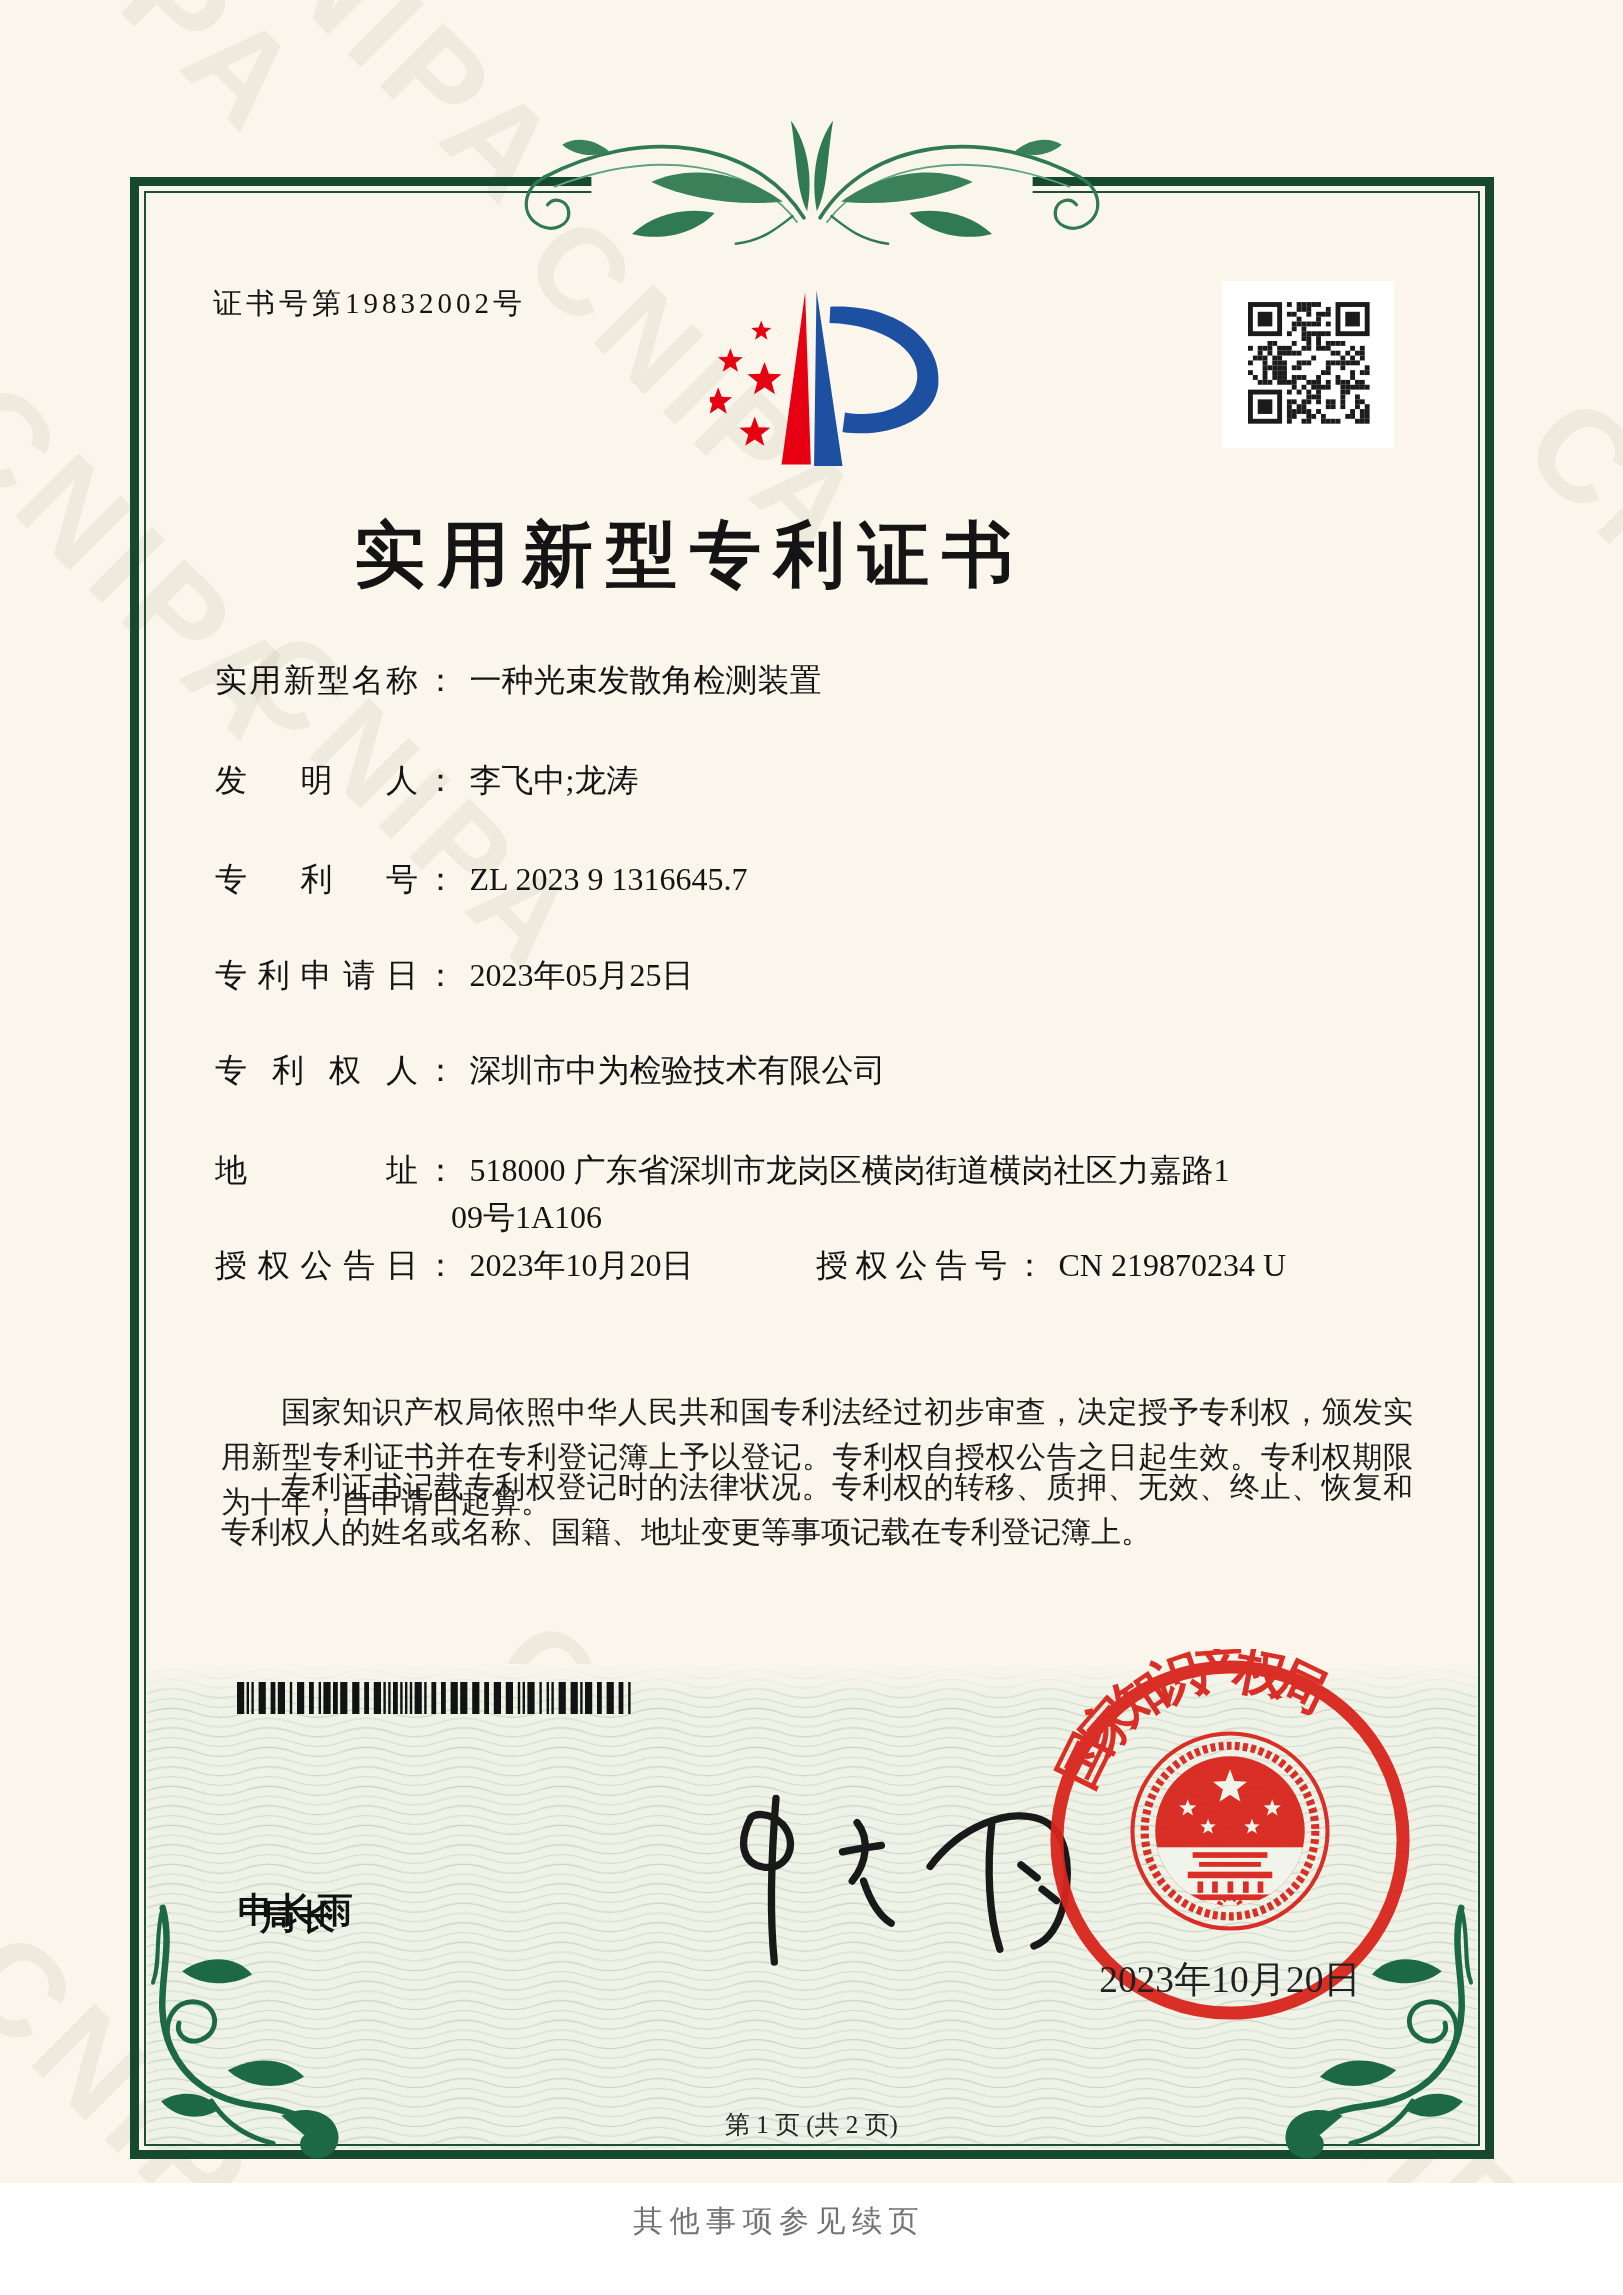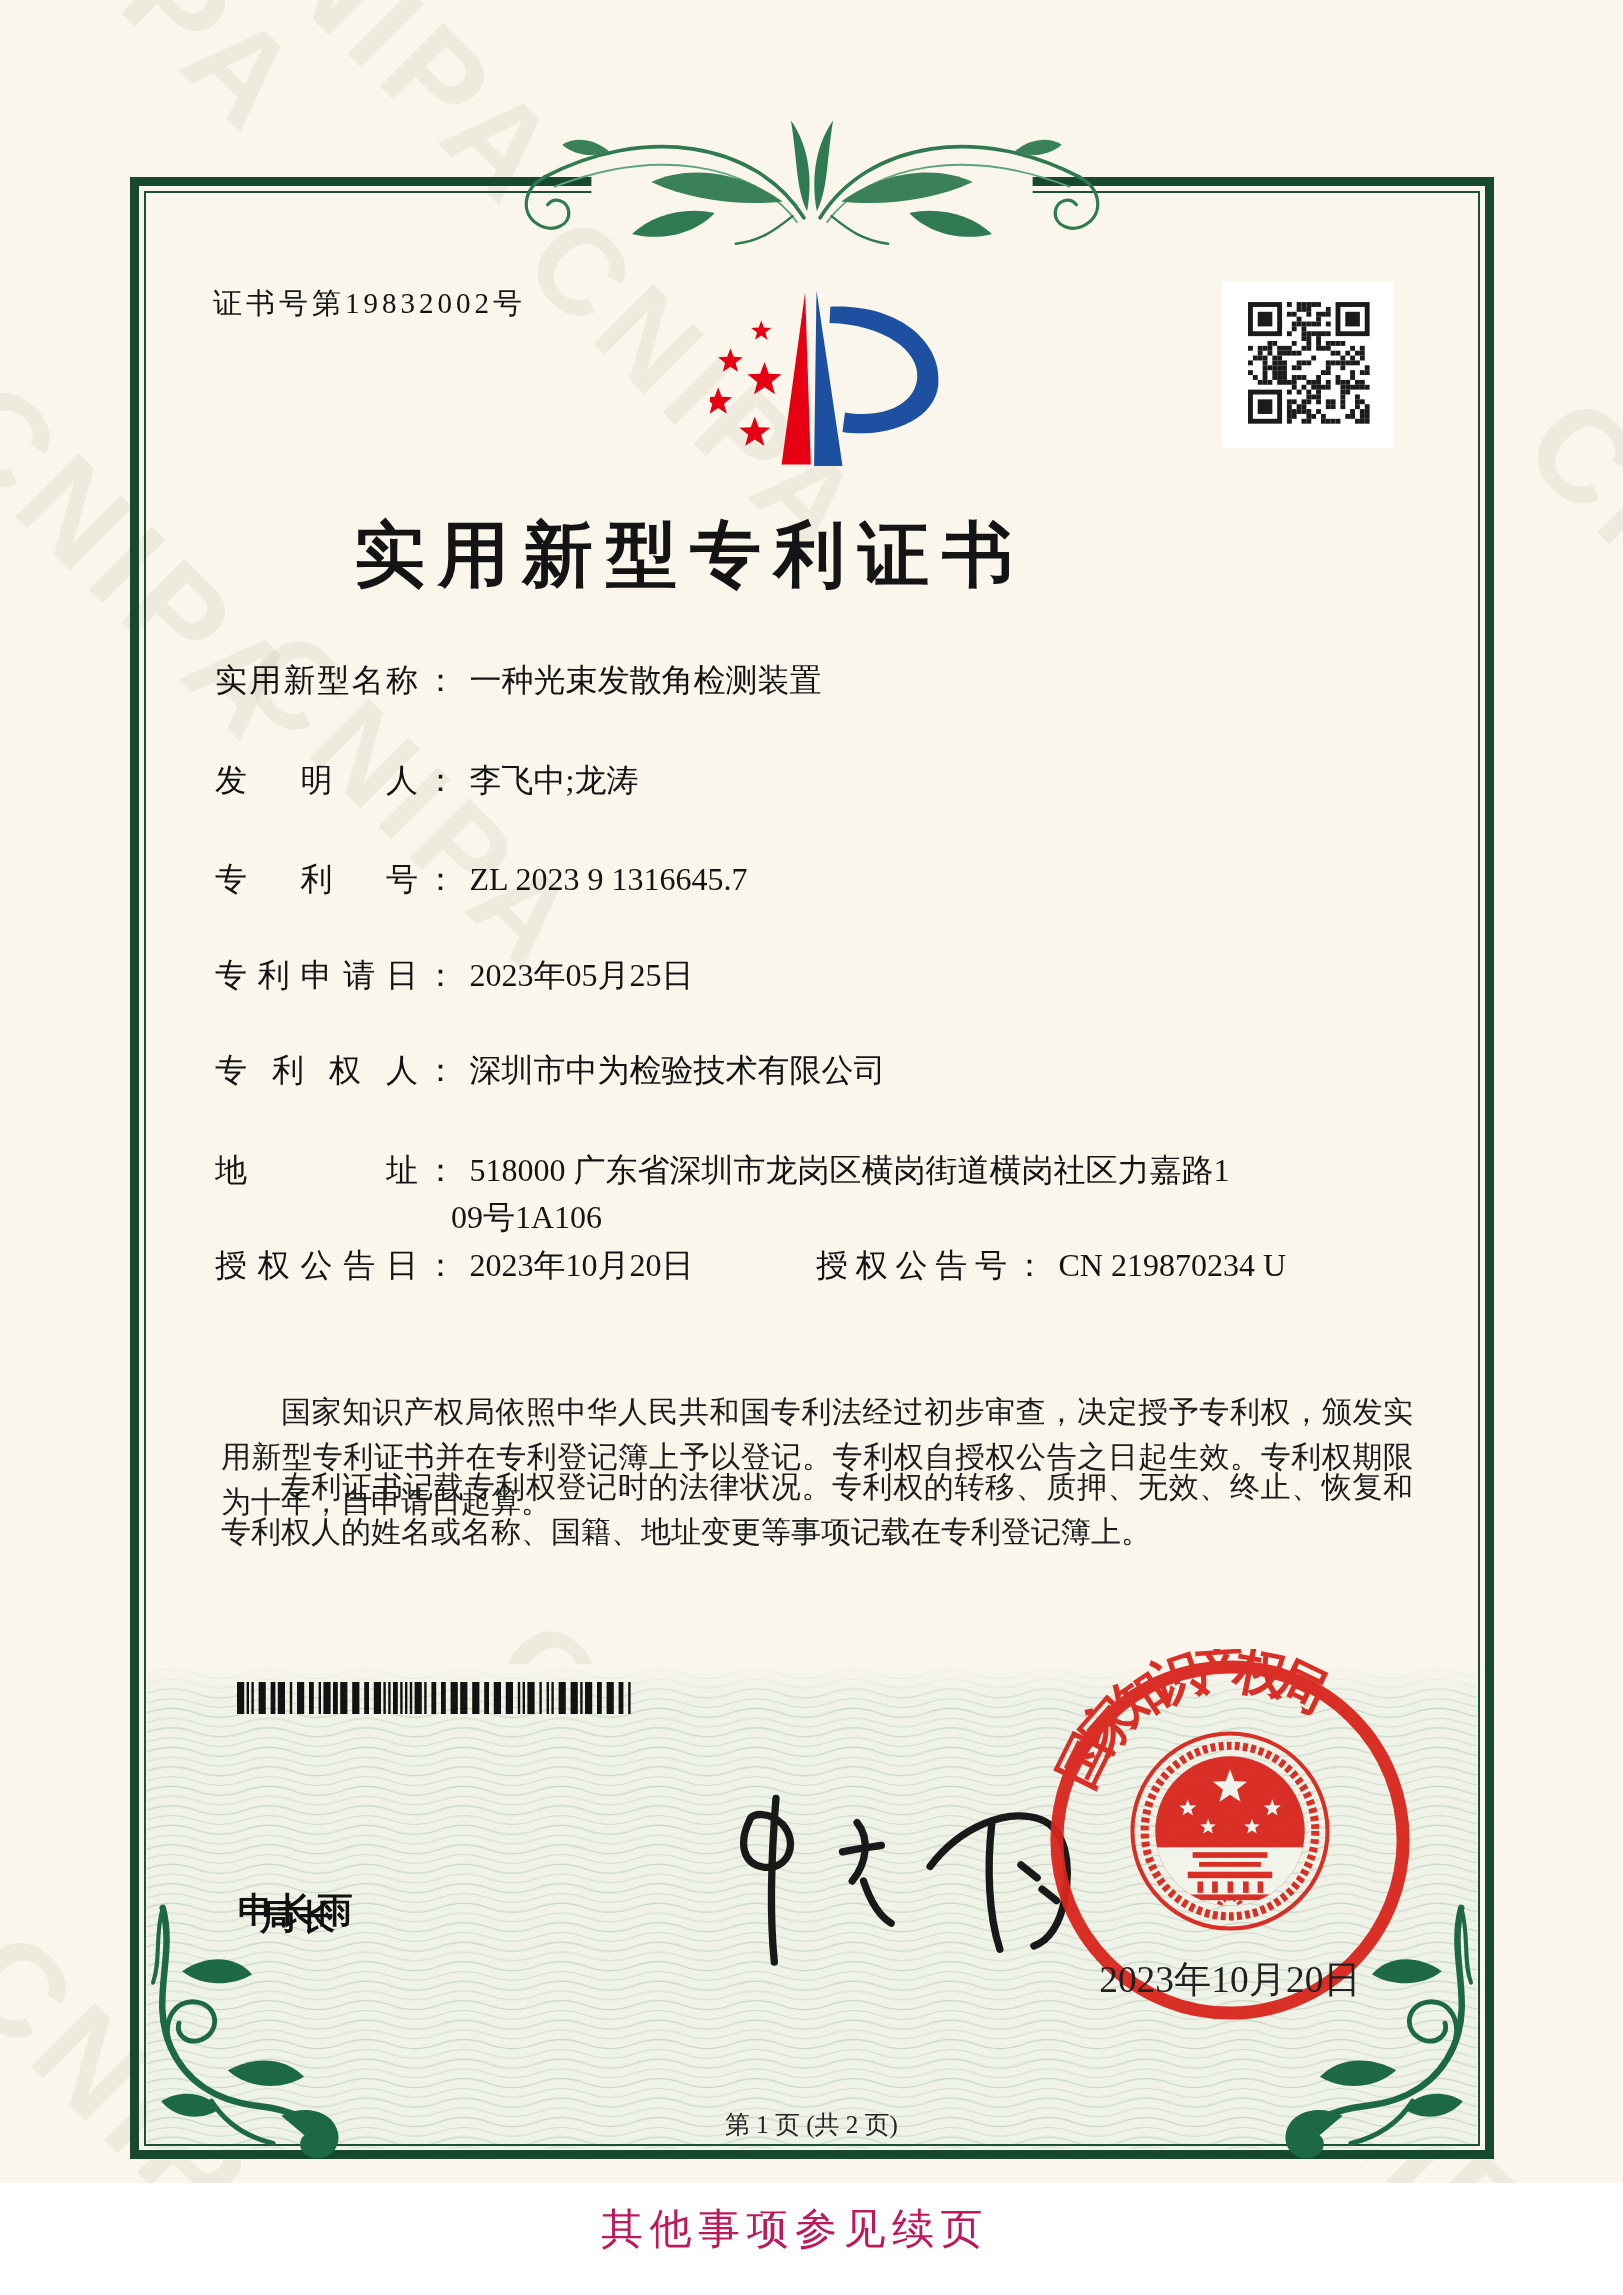--- a/index.html
+++ b/index.html
@@ -30,22 +30,22 @@
     font-size:71px;font-weight:700;letter-spacing:13px;}
   .field-row{left:215px;font-size:32px;white-space:nowrap;}
   .jlabel{display:inline-flex;justify-content:space-between;width:203px;vertical-align:top;}
   .colon{display:inline-block;margin:0 13px 0 6.5px;}
   .legal{left:221px;width:1192px;font-size:30px;line-height:45px;
     text-indent:60px;text-align:justify;color:#1c1c1c;}
   .director{left:238px;font-family:"Liberation Sans","DejaVu Sans",sans-serif;
     font-size:35px;font-weight:600;letter-spacing:4.9px;color:#111;}
   .page-no{left:0;top:2099px;width:1623px;text-align:center;font-size:25px;color:#222;margin-top:9px;}
   .bottom-band{left:0;top:2183px;width:1623px;height:112px;background:#ffffff;}
-  .note{left:16px;top:2201px;width:1558px;text-align:center;font-size:42px;
-    letter-spacing:6.5px;color:#be185d;}
+  .note{left:0;top:2201px;width:1558px;text-align:center;font-size:30px;
+    letter-spacing:6.5px;color:#737373;}
   svg{display:block;}
 </style>
 </head>
 <body>
 
 <div class="wm" style="left:-97px;top:-122px;">CNIPA</div>
 <div class="wm" style="left:162px;top:-49px;">CNIPA</div>
 <div class="wm" style="left:1489px;top:-97px;">CNIPA</div>
 <div class="wm" style="left:487px;top:317px;font-size:122px;">CNIPA</div>
 <div class="wm" style="left:-97px;top:487px;">CNIPA</div>

